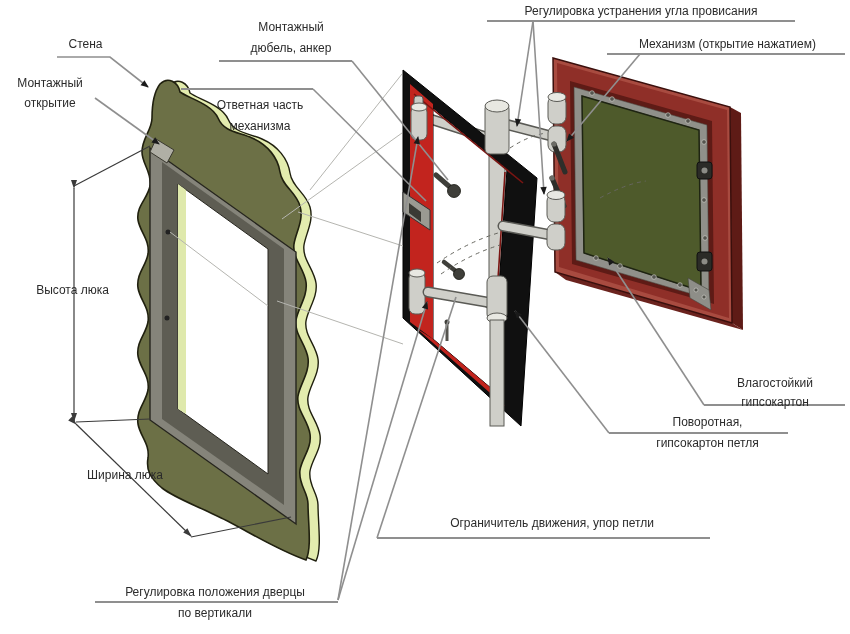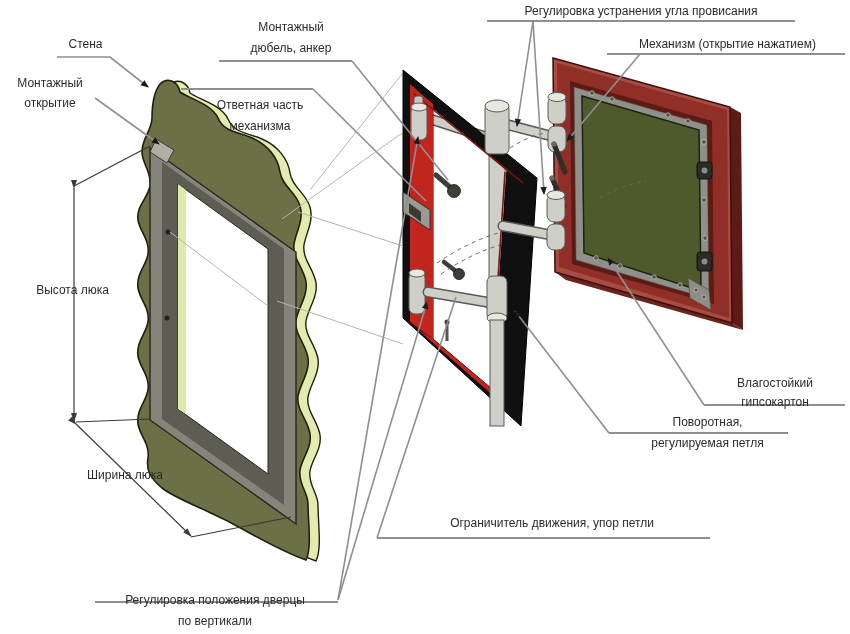--- a/index.html
+++ b/index.html
@@ -293,22 +293,22 @@
 </div>
 <div class="lbl" style="left:65px;top:465px;width:120px;">
   <span>Ширина люка</span>
 </div>
 <div class="lbl" style="left:700px;top:374px;width:150px;line-height:19px;">
   <span>Влагостойкий</span>
   <span>гипсокартон</span>
 </div>
 <div class="lbl" style="left:615px;top:412px;width:185px;line-height:21px;">
   <span>Поворотная,</span>
-  <span>регулируемая петля</span>
+  <span>гипсокартон петля</span>
 </div>
 <div class="lbl" style="left:382px;top:513px;width:340px;">
   <span>Ограничитель движения, упор петли</span>
 </div>
-<div class="lbl" style="left:85px;top:582px;width:260px;line-height:21px;margin-top:8px;">
+<div class="lbl" style="left:85px;top:582px;width:260px;line-height:21px;">
   <span>Регулировка положения дверцы</span>
   <span>по вертикали</span>
 </div>
 </div>
 
 </body></html>

